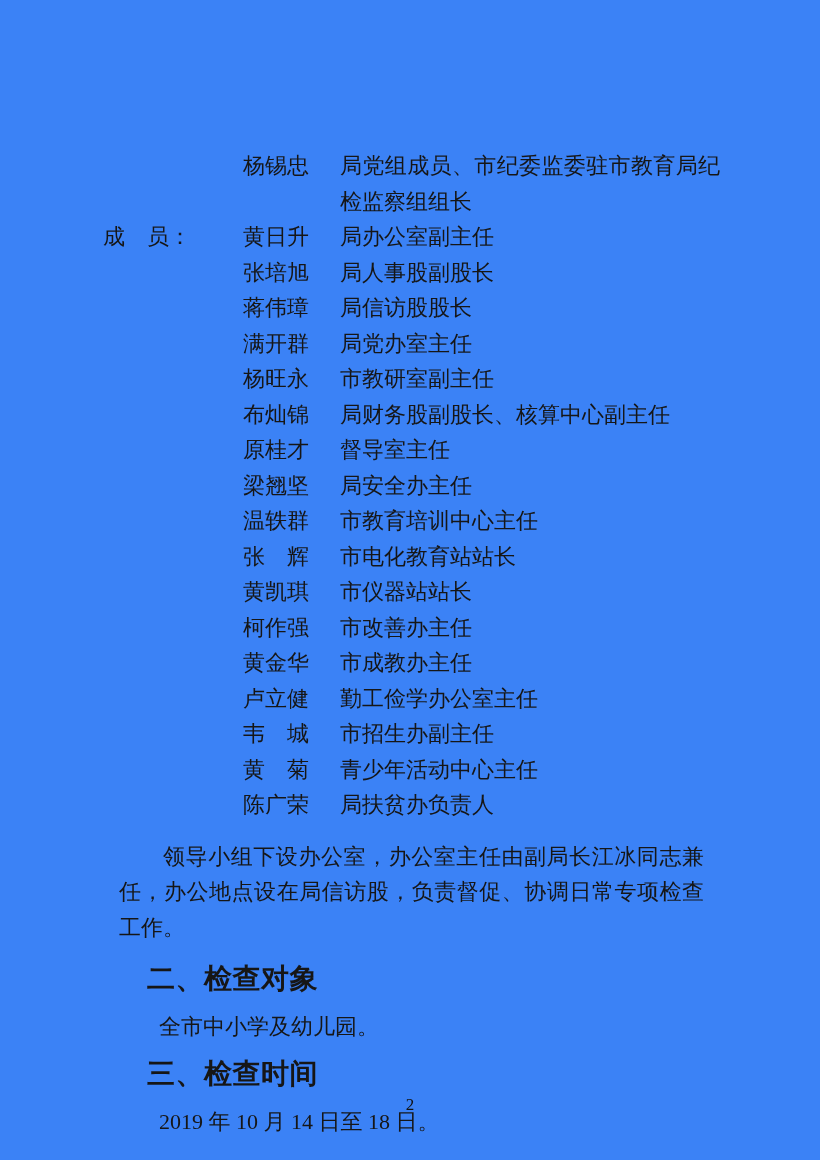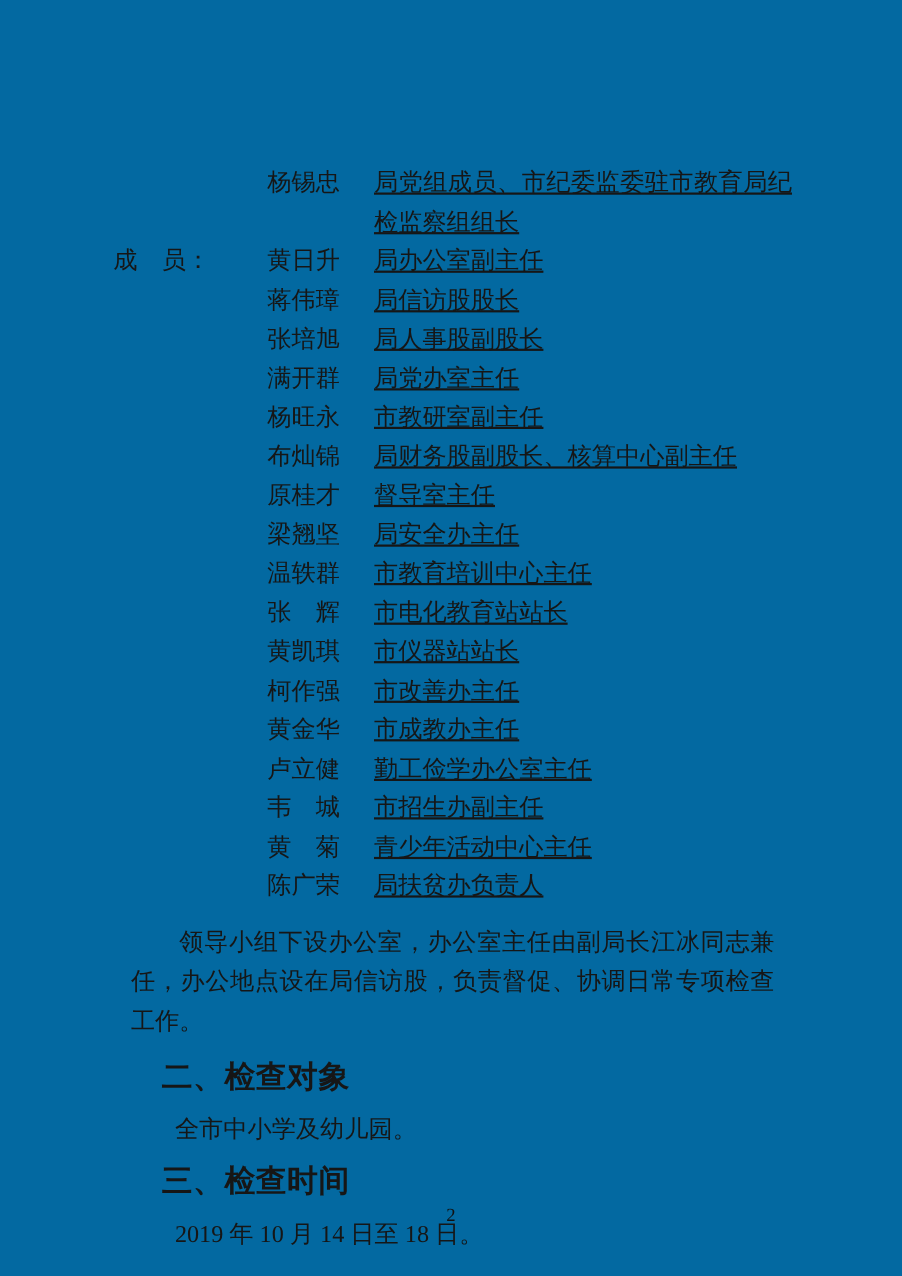--- a/index.html
+++ b/index.html
@@ -11,21 +11,21 @@
     height: 1160px;
     background: #ffffff;
     position: relative;
     overflow: hidden;
     font-family: "Liberation Serif", "DejaVu Serif", serif;
     color: #161616;
   }
   .doc-page {
     position: absolute;
     inset: 0;
-    background: #0369a1;
+    background: #3b82f6;
   }
   .content {
     position: absolute;
     left: 103px;
     top: 148px;
     width: 617px;
     font-size: 22px;
     line-height: 35.5px;
   }
   .member-row {
@@ -39,21 +39,20 @@
     white-space: pre;
   }
   .col-name {
     flex: none;
     width: 97px;
     white-space: pre;
   }
   .col-title {
     flex: 1;
     text-align: justify;
-    text-decoration: underline;
   }
   .para {
     margin: 16px;
     text-indent: 44px;
     text-align: justify;
   }
   .section-heading {
     margin: 0;
     text-indent: 44px;
     font-weight: bold;
@@ -88,27 +87,27 @@
       <span class="col-name">杨锡忠</span>
       <span class="col-title">局党组成员、市纪委监委驻市教育局纪检监察组组长</span>
     </div>
     <div class="member-row">
       <span class="col-label">成　员：</span>
       <span class="col-name">黄日升</span>
       <span class="col-title">局办公室副主任</span>
     </div>
     <div class="member-row">
       <span class="col-label"></span>
-      <span class="col-name">蒋伟璋</span>
-      <span class="col-title">局信访股股长</span>
+      <span class="col-name">张培旭</span>
+      <span class="col-title">局人事股副股长</span>
     </div>
     <div class="member-row">
       <span class="col-label"></span>
-      <span class="col-name">张培旭</span>
-      <span class="col-title">局人事股副股长</span>
+      <span class="col-name">蒋伟璋</span>
+      <span class="col-title">局信访股股长</span>
     </div>
     <div class="member-row">
       <span class="col-label"></span>
       <span class="col-name">满开群</span>
       <span class="col-title">局党办室主任</span>
     </div>
     <div class="member-row">
       <span class="col-label"></span>
       <span class="col-name">杨旺永</span>
       <span class="col-title">市教研室副主任</span>

